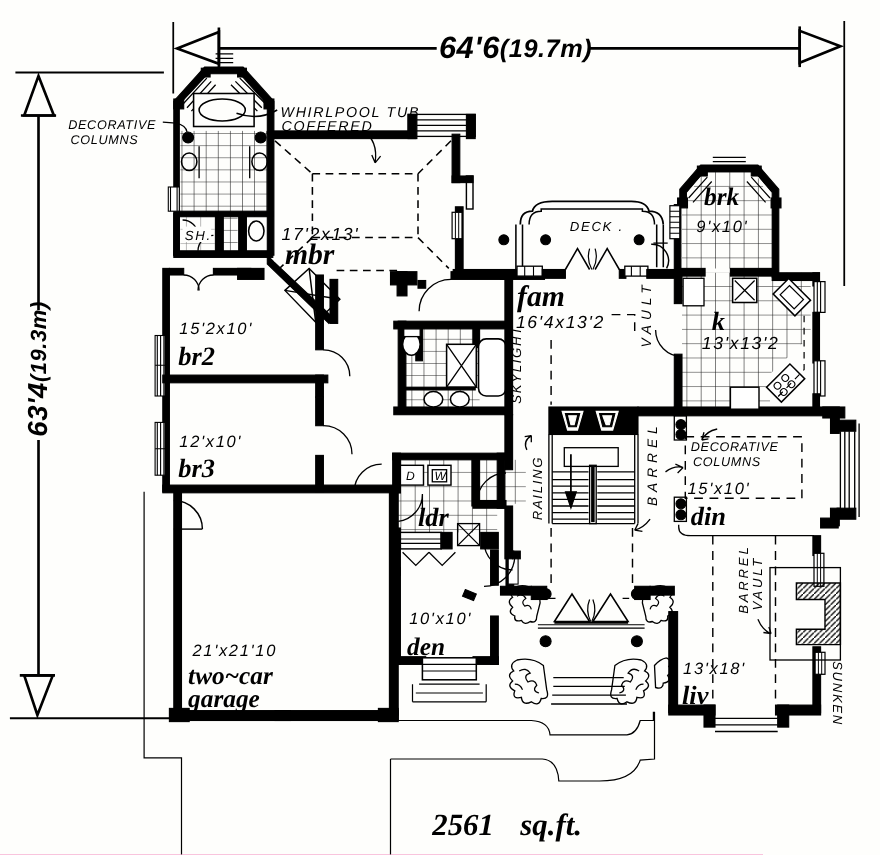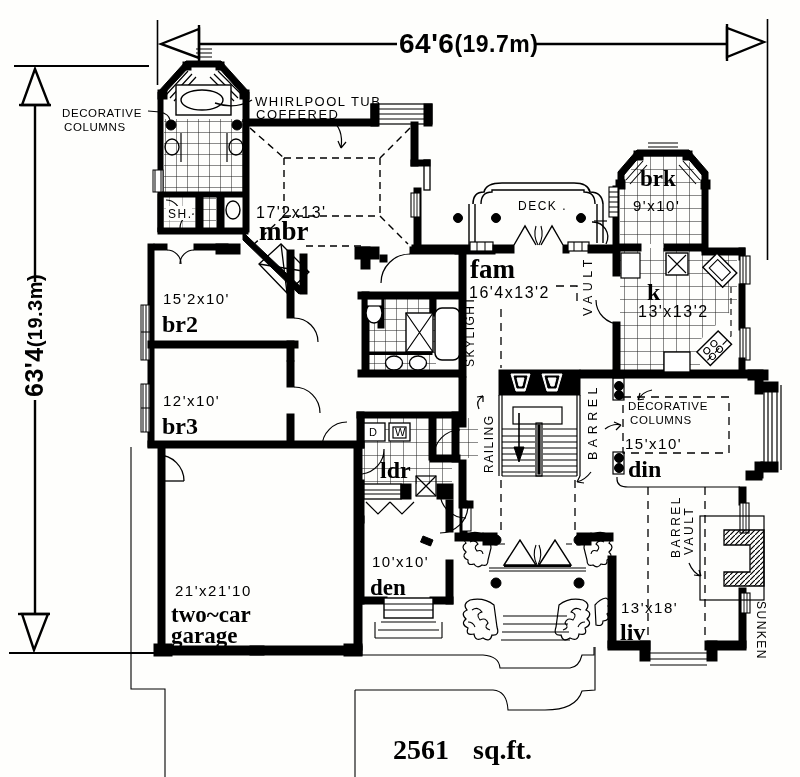--- a/index.html
+++ b/index.html
@@ -1,16 +1,16 @@
 <!DOCTYPE html>
 <html><head>
 <meta charset="utf-8">
 <style>
 html,body{margin:0;padding:0;background:#ffffff;}
-#page{position:relative;width:800px;height:777px;background:#ec4899;overflow:hidden;}
+#page{position:relative;width:800px;height:777px;background:#ec4899;overflow:hidden;font-style:italic;}
 svg{position:absolute;top:0;left:0;}
 text{font-family:"Liberation Sans",sans-serif;fill:#000;}
 .rm{font-family:"Liberation Serif",serif;font-weight:bold;}
 .dim{letter-spacing:1.5px;}
 .sm{font-size:11.5px;letter-spacing:0.6px;}
 </style>
 </head>
 <body>
 <div id="page">
 <svg width="800" height="777" viewBox="0 0 800 777">

